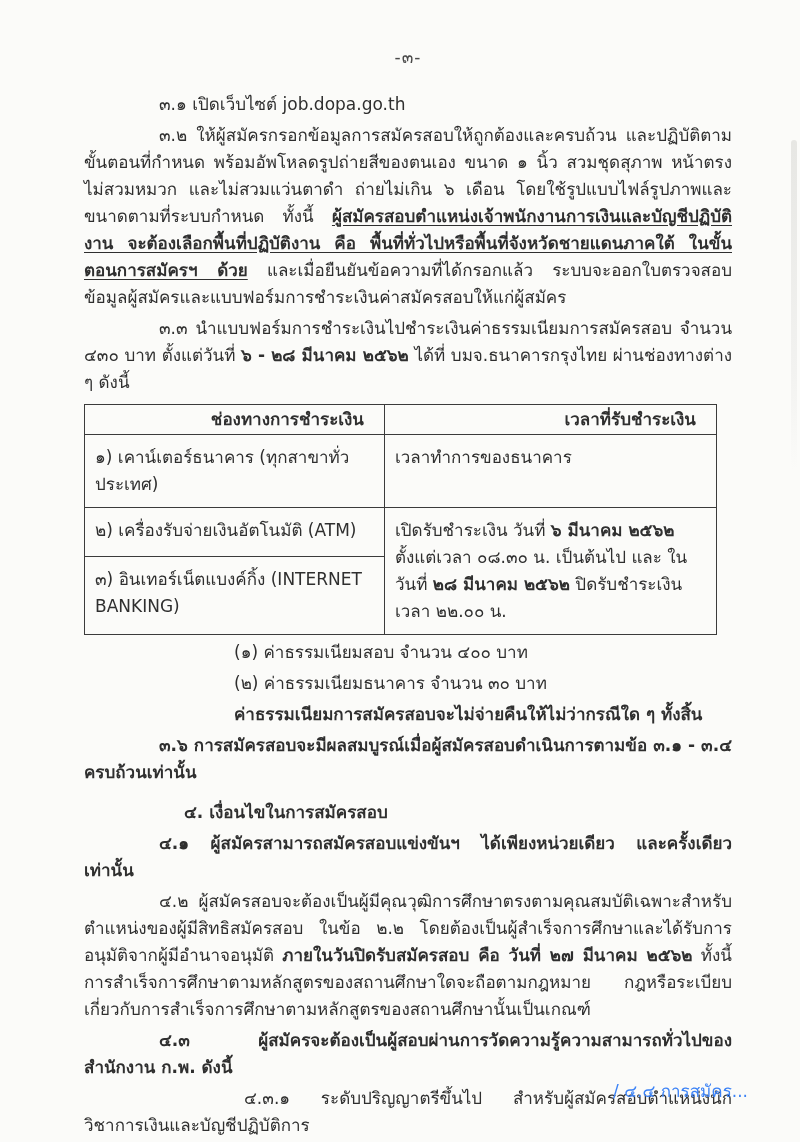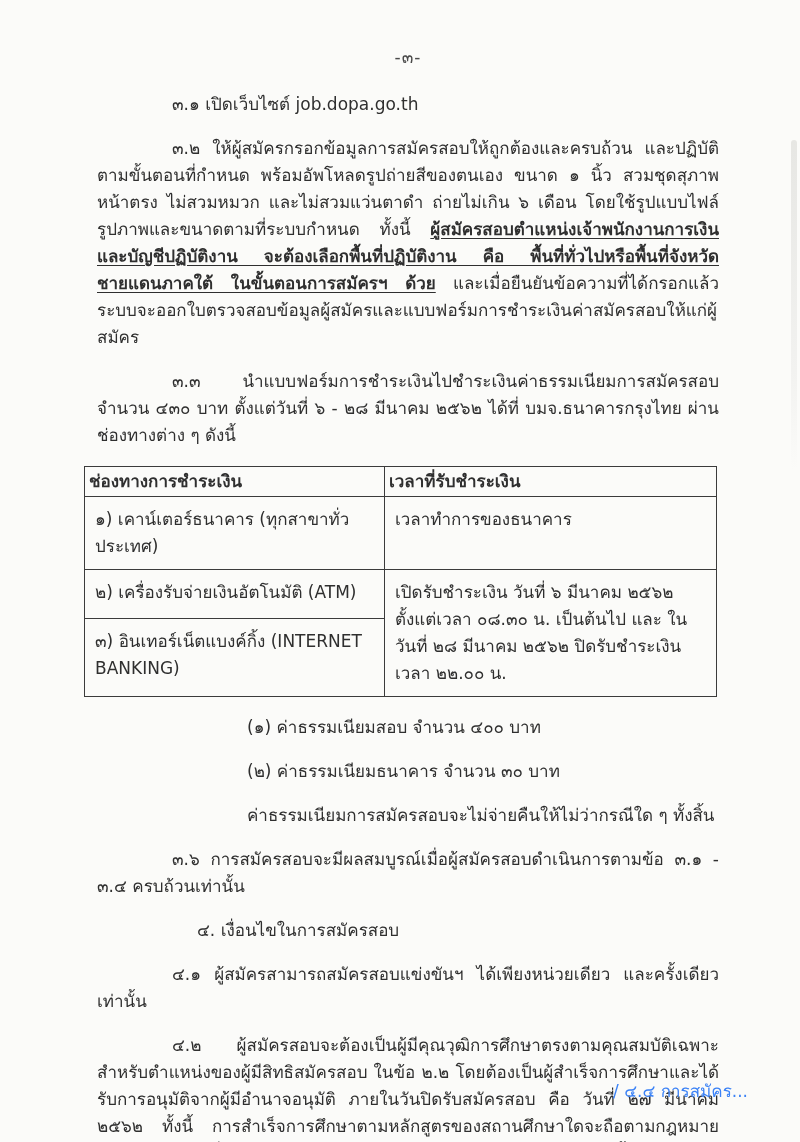--- a/index.html
+++ b/index.html
@@ -11,43 +11,43 @@
     background: #fbfbf9;
     color: #2f2f2f;
     font-family: "DejaVu Sans", sans-serif;
     font-size: 17px;
     line-height: 27px;
     box-sizing: border-box;
     padding: 44px 64px 0 80px;
     overflow: hidden;
   }
   .page-number { text-align: center; margin-bottom: 20px; color: #4a4a4a; letter-spacing: 1px; }
-  p { margin: 17px; text-align: justify; overflow-wrap: break-word; }
+  p { margin: 4px; text-align: justify; overflow-wrap: break-word; }
   .indent   { text-indent: 75px;  }   
   .indent-sub  { text-indent: 150px; }   
   .indent-431  { text-indent: 160px; }   
   .sec-head { text-indent: 100px; margin-top: 13px; }
-  .b { font-weight: normal; }
+  .b { font-weight: bold; }
   .u { text-decoration: underline; text-underline-offset: 3px; font-weight: bold; }
   .mt-s { margin-top: 2px; }
   table.pay-table {
     border-collapse: collapse;
     width: 632px;
     margin: 8px 0 3px 4px;
     table-layout: fixed;
   }
   .pay-table th, .pay-table td {
     border: 1.6px solid #3b3b3b;
     padding: 9px 10px;
     vertical-align: top;
     text-align: left;
     font-weight: normal;
     line-height: 27px;
   }
-  .pay-table th { text-align: left; font-weight: bold; padding: 1px 4px; }
+  .pay-table th { text-align: right; font-weight: bold; padding: 1px 20px; }
   .col-channel { width: 300px; }
   .col-time { width: 332px; }
   .footer-marker {
     position: absolute;
     top: 1078px;
     right: 52px;
     color: #3b82f6;
   }
   .scan-streak {
     position: absolute;

